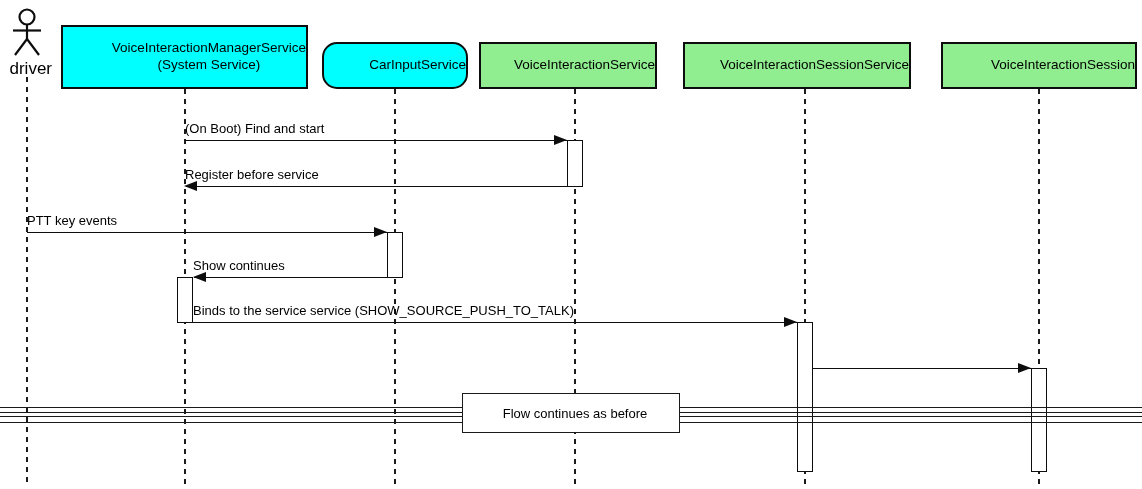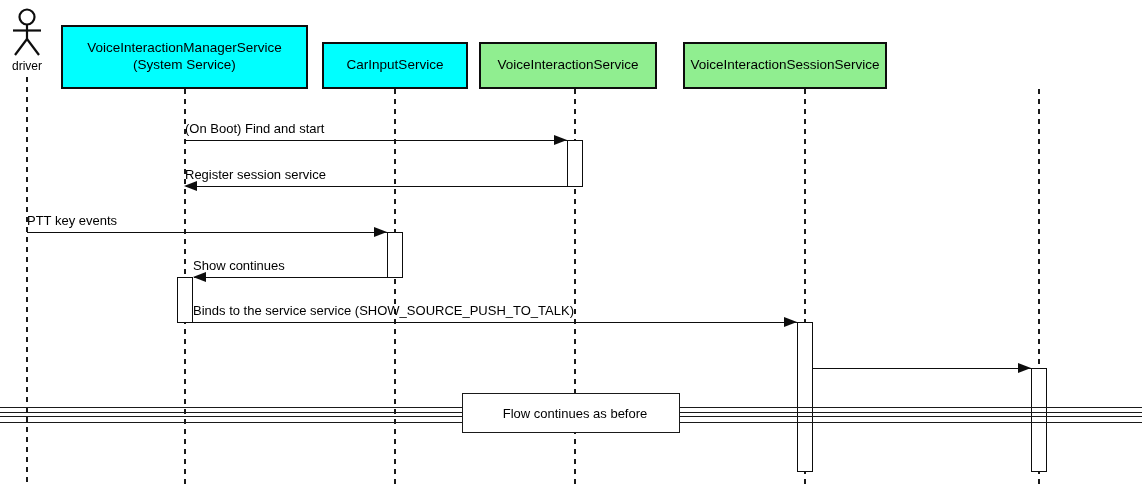--- a/index.html
+++ b/index.html
@@ -19,30 +19,30 @@
     width: 2px;
     background: repeating-linear-gradient(to bottom, #1a1a1a 0 5px, transparent 5px 10px);
     z-index: 1;
   }
   
   .participant {
     position: absolute;
     border: 2px solid #0d0d0d;
     display: flex;
     align-items: center;
-    justify-content: center;
+    justify-content: flex-end;
     text-align: center;
     font-size: 13.5px;
     line-height: 1.25;
     z-index: 3;
   }
   .participant span { white-space: pre-line; }
   
   .actor { position: absolute; z-index: 3; text-align: center; }
-  .actor-label { font-size: 12px; margin-top: 1px; }
+  .actor-label { font-size: 17px; margin-top: 1px; text-align: right; }
   
   .activation {
     position: absolute;
     width: 16px;
     background: #ffffff;
     border: 1.6px solid #0d0d0d;
     z-index: 2;
   }
   
   .msg-label {
@@ -120,41 +120,44 @@
       <line x1="17" y1="31" x2="5" y2="47" stroke="#0d0d0d" stroke-width="2.2"></line>
       <line x1="17" y1="31" x2="29" y2="47" stroke="#0d0d0d" stroke-width="2.2"></line>
     </svg>
     <div class="actor-label">driver</div>
   </div>
 
   <div class="participant" style="left: 61px; top: 25px; width: 247px; height: 64px; background: rgb(0, 255, 255);">
     <span>VoiceInteractionManagerService
 (System Service)</span>
   </div>
-  <div class="participant" style="left: 322px; top: 42px; width: 146px; height: 47px; background: rgb(0, 255, 255);">
+  <div class="participant" style="left: 322px; top: 42px; width: 146px; height: 47px; background: rgb(0, 255, 255); border-radius: 15px;">
     <span>CarInputService</span>
   </div>
   <div class="participant" style="left: 479px; top: 42px; width: 178px; height: 47px; background: rgb(144, 238, 144);">
     <span>VoiceInteractionService</span>
   </div>
-  <div class="participant" style="left: 683px; top: 42px; width: 204px; height: 47px; background: rgb(144, 238, 144);">
+  <div class="participant" style="left: 683px; top: 42px; width: 228px; height: 47px; background: rgb(144, 238, 144);">
     <span>VoiceInteractionSessionService</span>
+  </div>
+  <div class="participant" style="left: 941px; top: 42px; width: 196px; height: 47px; background: rgb(144, 238, 144);">
+    <span>VoiceInteractionSession</span>
   </div>
 
   <div class="activation" style="left:567px; top:140px; height:47px;"></div>
   <div class="activation" style="left:386.5px; top:232px; height:46px;"></div>
   <div class="activation" style="left:176.5px; top:277px; height:46px;"></div>
   <div class="activation" style="left:797px; top:322px; height:150px;"></div>
   <div class="activation" style="left:1031px; top:368px; height:104px;"></div>
 
   <div class="msg-label" style="left:185px; top:121px; width:382px;">(On Boot) Find and start</div>
   <div class="msg-line" style="left:185px; top:139.5px; width:382px;"></div>
   <div class="arrow-right" style="left:554px; top:135.3px;"></div>
 
-  <div class="msg-label" style="left:185px; top:167px; width:382px;">Register session service</div>
+  <div class="msg-label" style="left:185px; top:167px; width:382px;">Register before service</div>
   <div class="msg-line" style="left:186px; top:185.5px; width:381px;"></div>
   <div class="arrow-left" style="left:184px; top:181.3px;"></div>
 
   <div class="msg-label" style="left:27px; top:213px; width:360px;">PTT key events</div>
   <div class="msg-line" style="left:27px; top:231.5px; width:359.5px;"></div>
   <div class="arrow-right" style="left:373.5px; top:227.3px;"></div>
 
   <div class="msg-label" style="left:193px; top:258px; width:194px;">Show continues</div>
   <div class="msg-line" style="left:193.5px; top:276.5px; width:193px;"></div>
   <div class="arrow-left" style="left:192.5px; top:272.3px;"></div>

